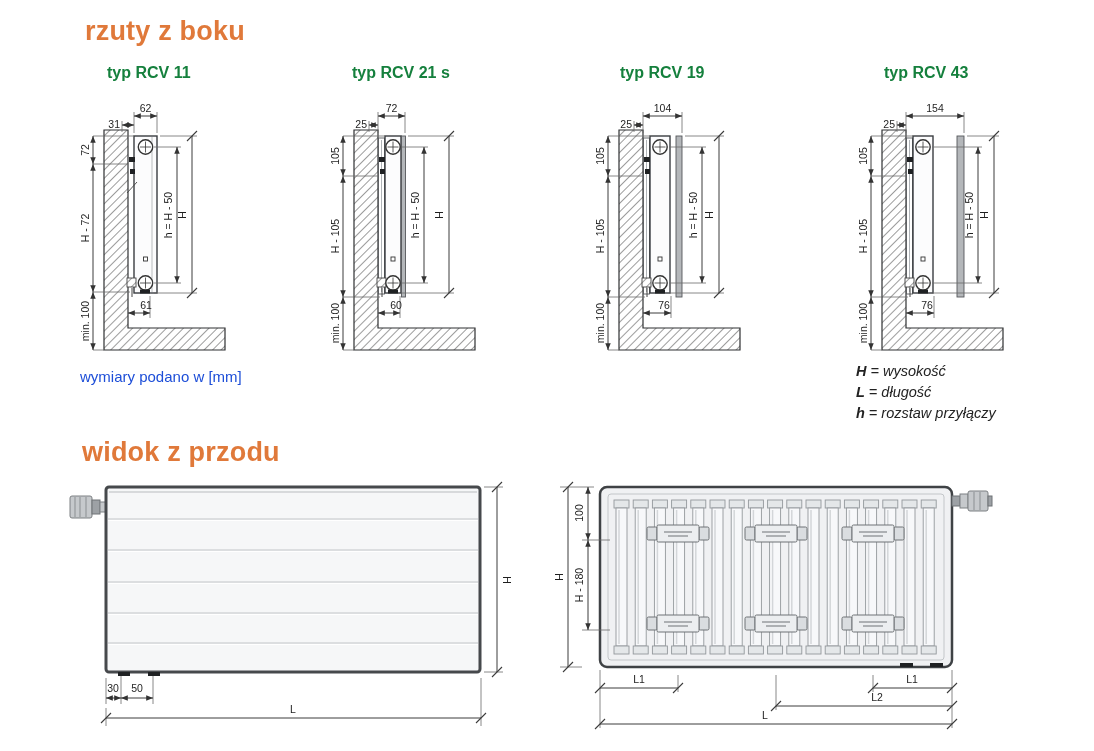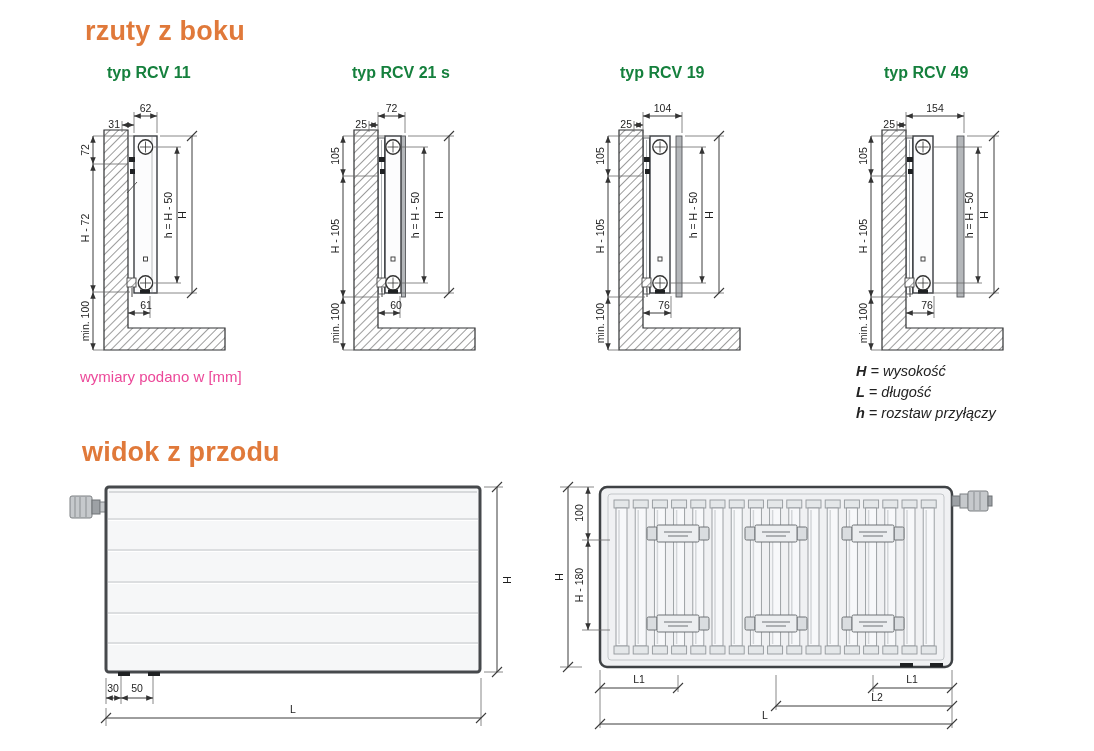--- a/index.html
+++ b/index.html
@@ -1,20 +1,20 @@
 <!DOCTYPE html>
 <html><head>
 <meta charset="utf-8">
 <style>
   html,body{margin:0;padding:0;background:#ffffff;}
   #canvas{position:relative;width:1094px;height:751px;background:#ffffff;overflow:hidden;
           font-family:"Liberation Sans",sans-serif;color:#2a2a2a;}
   .h-orange{position:absolute;font-size:27px;font-weight:bold;color:#e0793a;letter-spacing:0.2px;}
   .typ-label{position:absolute;top:64px;font-size:16px;font-weight:bold;color:#15803d;}
-  .caption{position:absolute;left:80px;top:368px;font-size:15px;color:#ec4899;}
+  .caption{position:absolute;left:80px;top:368px;font-size:15px;color:#1d4ed8;}
   .legend{position:absolute;left:856px;top:361px;font-size:14.5px;font-style:italic;color:#222;line-height:21px;}
   .legend .sym{font-weight:bold;margin-right:4px;}
   svg{position:absolute;overflow:visible;}
   .dim{stroke:#3c3c3c;stroke-width:1;fill:none;}
   .ext{stroke:#6a6a6a;stroke-width:0.8;fill:none;}
   .tick{stroke:#3c3c3c;stroke-width:1.1;}
   text.dm{font-family:"Liberation Sans",sans-serif;font-size:10.5px;fill:#1f1f1f;}
   .panelfill{fill:#fcfcfd;stroke:#3a3d40;stroke-width:1.4;}
   .strip{fill:#b4b7ba;stroke:#55585b;stroke-width:0.9;}
   .conv{fill:#ffffff;stroke:#55585b;stroke-width:0.9;}
@@ -42,21 +42,21 @@
       <marker id="ar" viewBox="0 0 10 8" refX="8.5" refY="4" markerWidth="8" markerHeight="6.5" orient="auto-start-reverse">
         <path d="M0,0.6 L8.5,4 L0,7.4 z" fill="#333"></path>
       </marker>
     </defs>
   </svg>
 
   <div class="h-orange" style="left:85px;top:16px;">rzuty z boku</div>
   <div class="typ-label" style="left:107px;">typ RCV 11</div>
   <div class="typ-label" style="left:352px;">typ RCV 21 s</div>
   <div class="typ-label" style="left:620px;">typ RCV 19</div>
-  <div class="typ-label" style="left:884px;">typ RCV 49</div>
+  <div class="typ-label" style="left:884px;">typ RCV 43</div>
 
   <svg style="left:80px;top:100px;" width="240" height="265" viewBox="0 0 240 265">
     <g>
       <path d="M24,30 H48 V228 H145 V250 H24 Z" fill="url(#hatch)" stroke="#2f3133" stroke-width="1.2"></path>
     </g>
     <g>
       <rect class="panelfill" x="54" y="36" width="23" height="157"></rect>
       <line x1="72" y1="37" x2="72" y2="192" stroke="#b9bcbe" stroke-width="1"></line>
       <rect class="blackbit" x="49" y="57" width="6" height="5"></rect>
       <rect class="blackbit" x="50" y="69" width="5" height="5"></rect>

